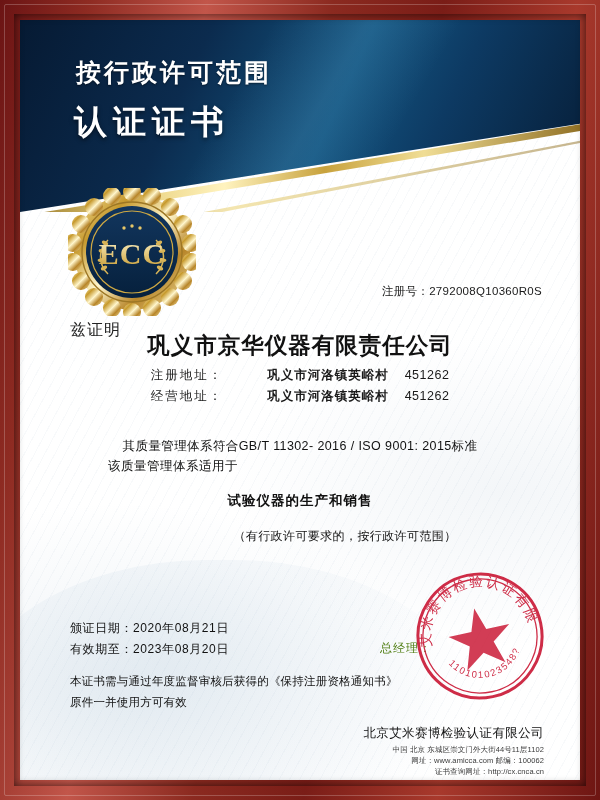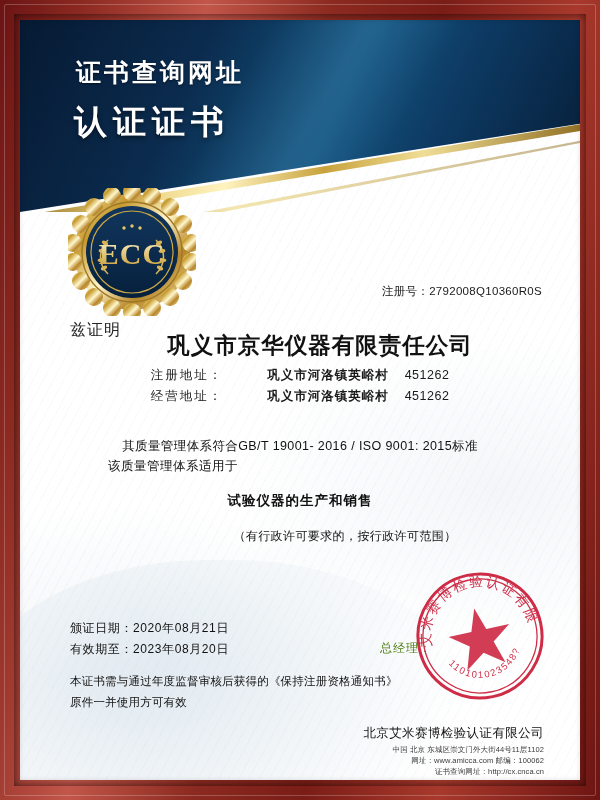--- a/index.html
+++ b/index.html
@@ -145,21 +145,20 @@
   }
   .company {
     position: absolute;
     left: 0; top: 310px;
     width: 560px;
     text-align: center;
     font-size: 22.5px;
     font-weight: bold;
     color: #111;
     letter-spacing: 1px;
-    padding-left: 20px;
   }
   .addr-row {
     position: absolute;
     width: 560px;
     text-align: center;
     font-size: 12.5px;
     color: #1a1a1a;
     letter-spacing: 0.6px;
   }
   .addr-row .lbl { letter-spacing: 2px; }
@@ -281,21 +280,21 @@
   <div class="paper">
     <div class="paper-texture"></div>
     <div class="paper-swirl"></div>
 
     <div class="banner">
       <div class="banner-bg"></div>
       <div class="banner-sheen"></div>
       <div class="gold-edge"></div>
       <div class="gold-edge2"></div>
     </div>
-    <div class="banner-title-1">证书查询网址</div>
+    <div class="banner-title-1">按行政许可范围</div>
     <div class="banner-title-2">认证证书</div>
 
     <div class="seal">
       <svg width="128" height="128" viewBox="0 0 128 128" aria-hidden="true">
         <defs>
           <linearGradient id="goldg" x1="0" y1="0" x2="1" y2="1">
             <stop offset="0%" stop-color="#f7e7a6"></stop>
             <stop offset="25%" stop-color="#c79a2e"></stop>
             <stop offset="50%" stop-color="#fff6cc"></stop>
             <stop offset="72%" stop-color="#b8862a"></stop>
@@ -374,21 +373,21 @@
 
     <div class="company">巩义市京华仪器有限责任公司</div>
 
     <div class="addr-row addr-1">
       <span class="lbl">注册地址：</span><span class="val">巩义市河洛镇英峪村</span><span class="zip">451262</span>
     </div>
     <div class="addr-row addr-2">
       <span class="lbl">经营地址：</span><span class="val">巩义市河洛镇英峪村</span><span class="zip">451262</span>
     </div>
 
-    <div class="std-line">其质量管理体系符合GB/T 19001- 2016 / ISO 9001: 2015标准</div>
+    <div class="std-line">其质量管理体系符合GB/T 11302- 2016 / ISO 9001: 2015标准</div>
     <div class="scope-intro">该质量管理体系适用于</div>
     <div class="scope-value">试验仪器的生产和销售</div>
     <div class="scope-note">（有行政许可要求的，按行政许可范围）</div>
 
     <div class="issue-date">
       <span>颁证日期：</span><span>2020年08月21日</span>
     </div>
     <div class="valid-date">
       <span>有效期至：</span><span>2023年08月20日</span>
     </div>

